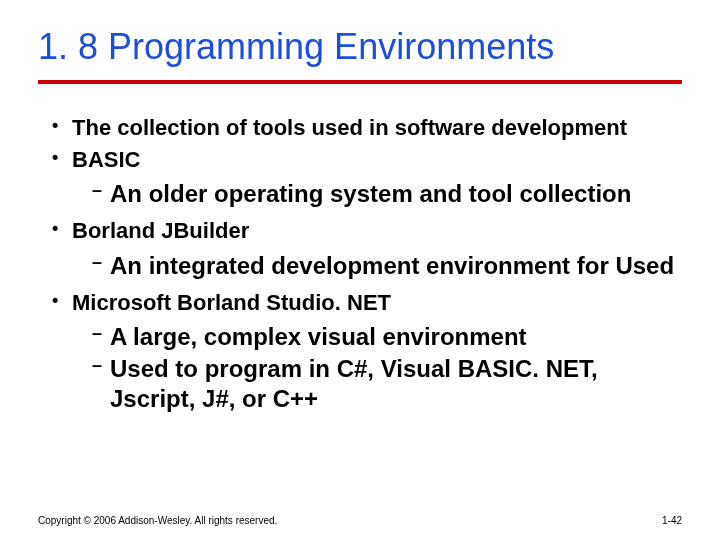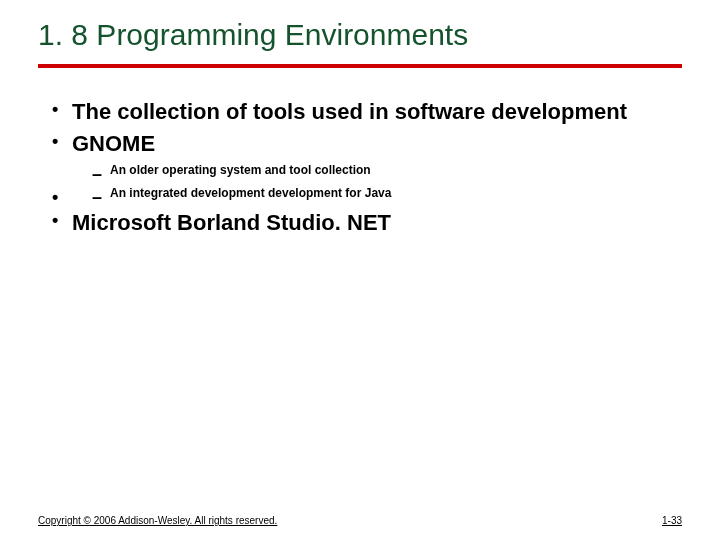--- a/index.html
+++ b/index.html
@@ -11,25 +11,26 @@
     position: relative;
     overflow: hidden;
   }
   .slide {
     width: 100%;
     height: 100%;
     padding: 18px 38px 0 38px;
     position: relative;
   }
   .title {
-    color: #14532d;
-    font-size: 30px;
+    color: #1d4ed8;
+    font-size: 36px;
     font-weight: 400;
     letter-spacing: 0px;
     padding-bottom: 8px;
+    margin-top: 8px;
   }
   .rule {
     border: none;
     border-top: 4px solid #cc0000;
     margin-top: 4px;
     margin-bottom: 30px;
   }
   .content {
     padding-left: 14px;
   }
@@ -55,21 +56,21 @@
   }
   ul.lvl2 {
     list-style: none;
     margin-top: 6px;
     margin-bottom: 8px;
     padding-left: 20px;
   }
   ul.lvl2 > li {
     position: relative;
     padding-left: 18px;
-    font-size: 12px;
+    font-size: 24px;
     color: #000;
     line-height: 1.25;
     margin-bottom: 2px;
   }
   ul.lvl2 > li::before {
     content: "–";
     position: absolute;
     left: 0;
     top: 0;
     font-size: 18px;
@@ -78,47 +79,51 @@
   .footer {
     position: absolute;
     bottom: 14px;
     left: 38px;
     right: 38px;
     display: flex;
     justify-content: space-between;
     align-items: baseline;
     font-size: 10px;
     color: #000;
-    text-decoration: underline;
   }
 </style>
 </head>
 <body>
 
 <div class="slide">
   <h1 class="title">1. 8 Programming Environments</h1>
   <hr class="rule">
   <div class="content">
     <ul class="lvl1">
       <li>
         <span>The collection of tools used in software development</span>
       </li>
       <li>
-        <span>GNOME</span>
+        <span>BASIC</span>
         <ul class="lvl2">
           <li>An older operating system and tool collection</li>
         </ul>
       </li>
       <li>
+        <span>Borland JBuilder</span>
         <ul class="lvl2">
-          <li>An integrated development development for Java</li>
+          <li>An integrated development environment for Used</li>
         </ul>
       </li>
       <li>
         <span>Microsoft Borland Studio. NET</span>
+        <ul class="lvl2">
+          <li>A large, complex visual environment</li>
+          <li>Used to program in C#, Visual BASIC. NET, Jscript, J#, or C++</li>
+        </ul>
       </li>
     </ul>
   </div>
   <div class="footer">
     <span>Copyright © 2006 Addison-Wesley. All rights reserved.</span>
-    <span>1-33</span>
+    <span>1-42</span>
   </div>
 </div>
 
 </body></html>

